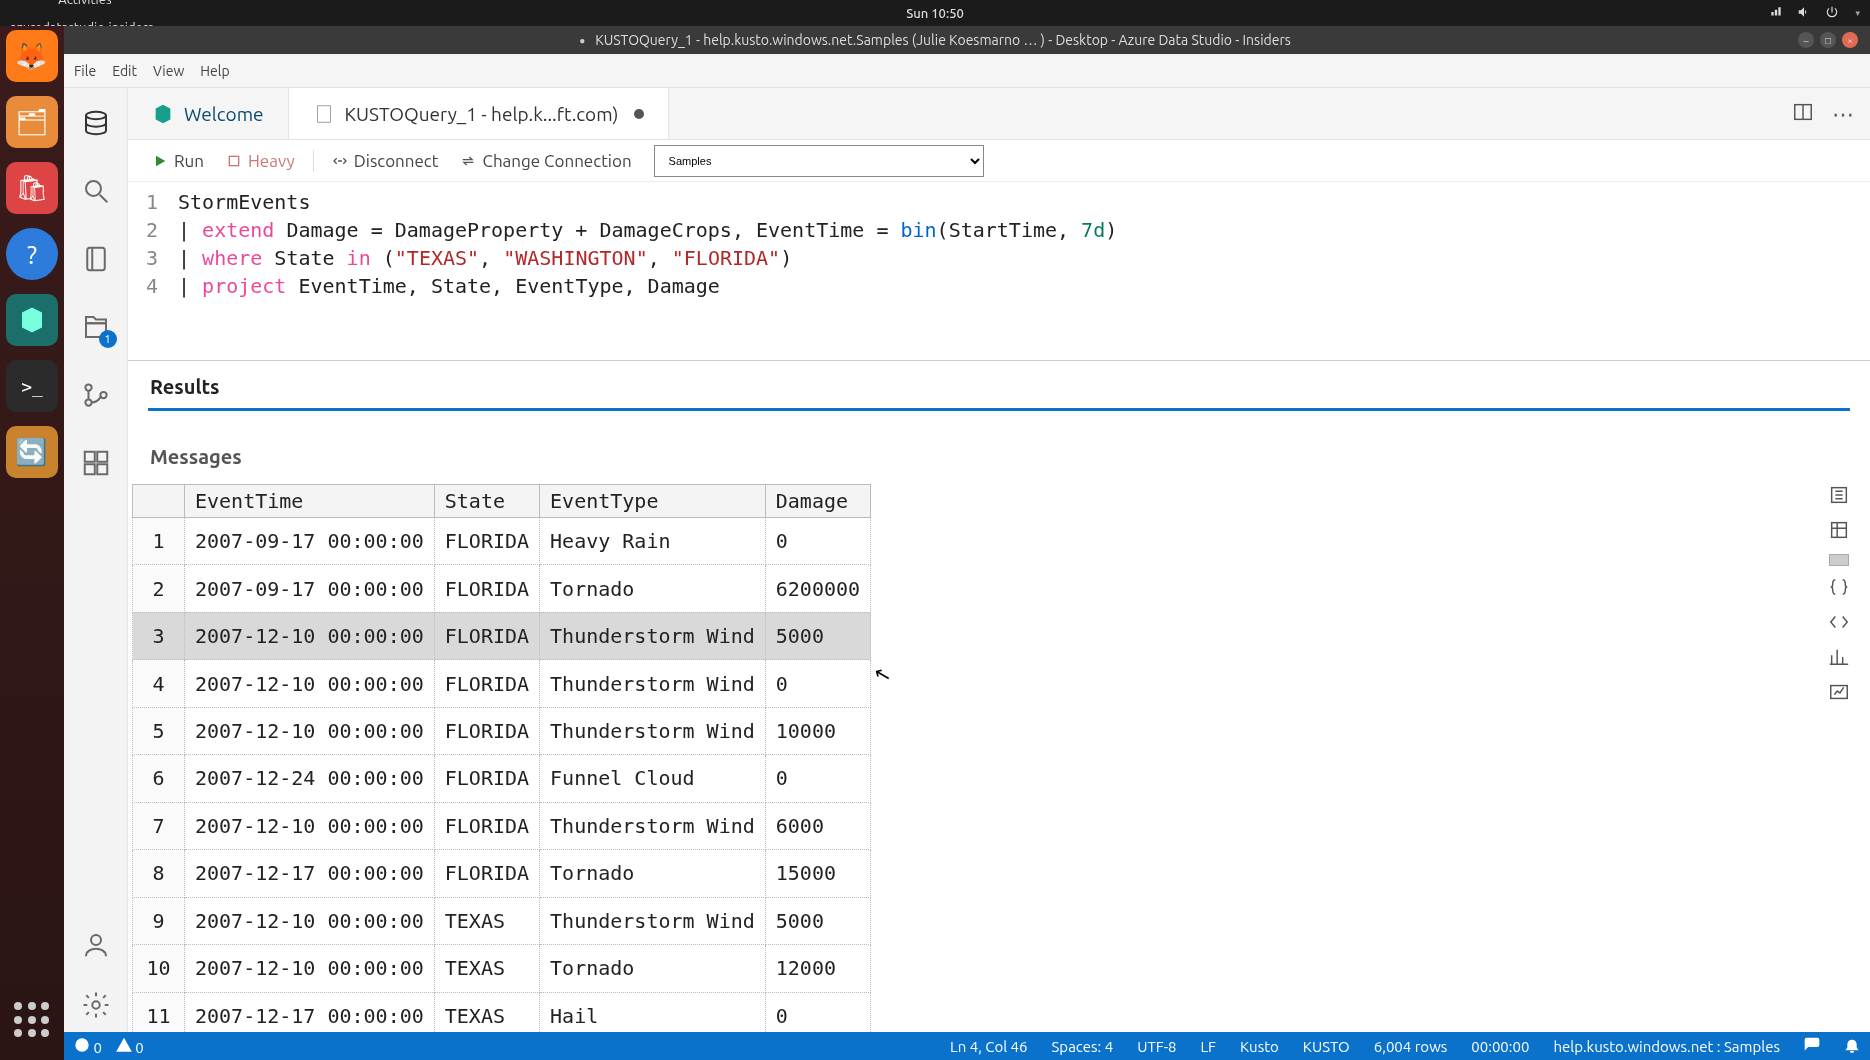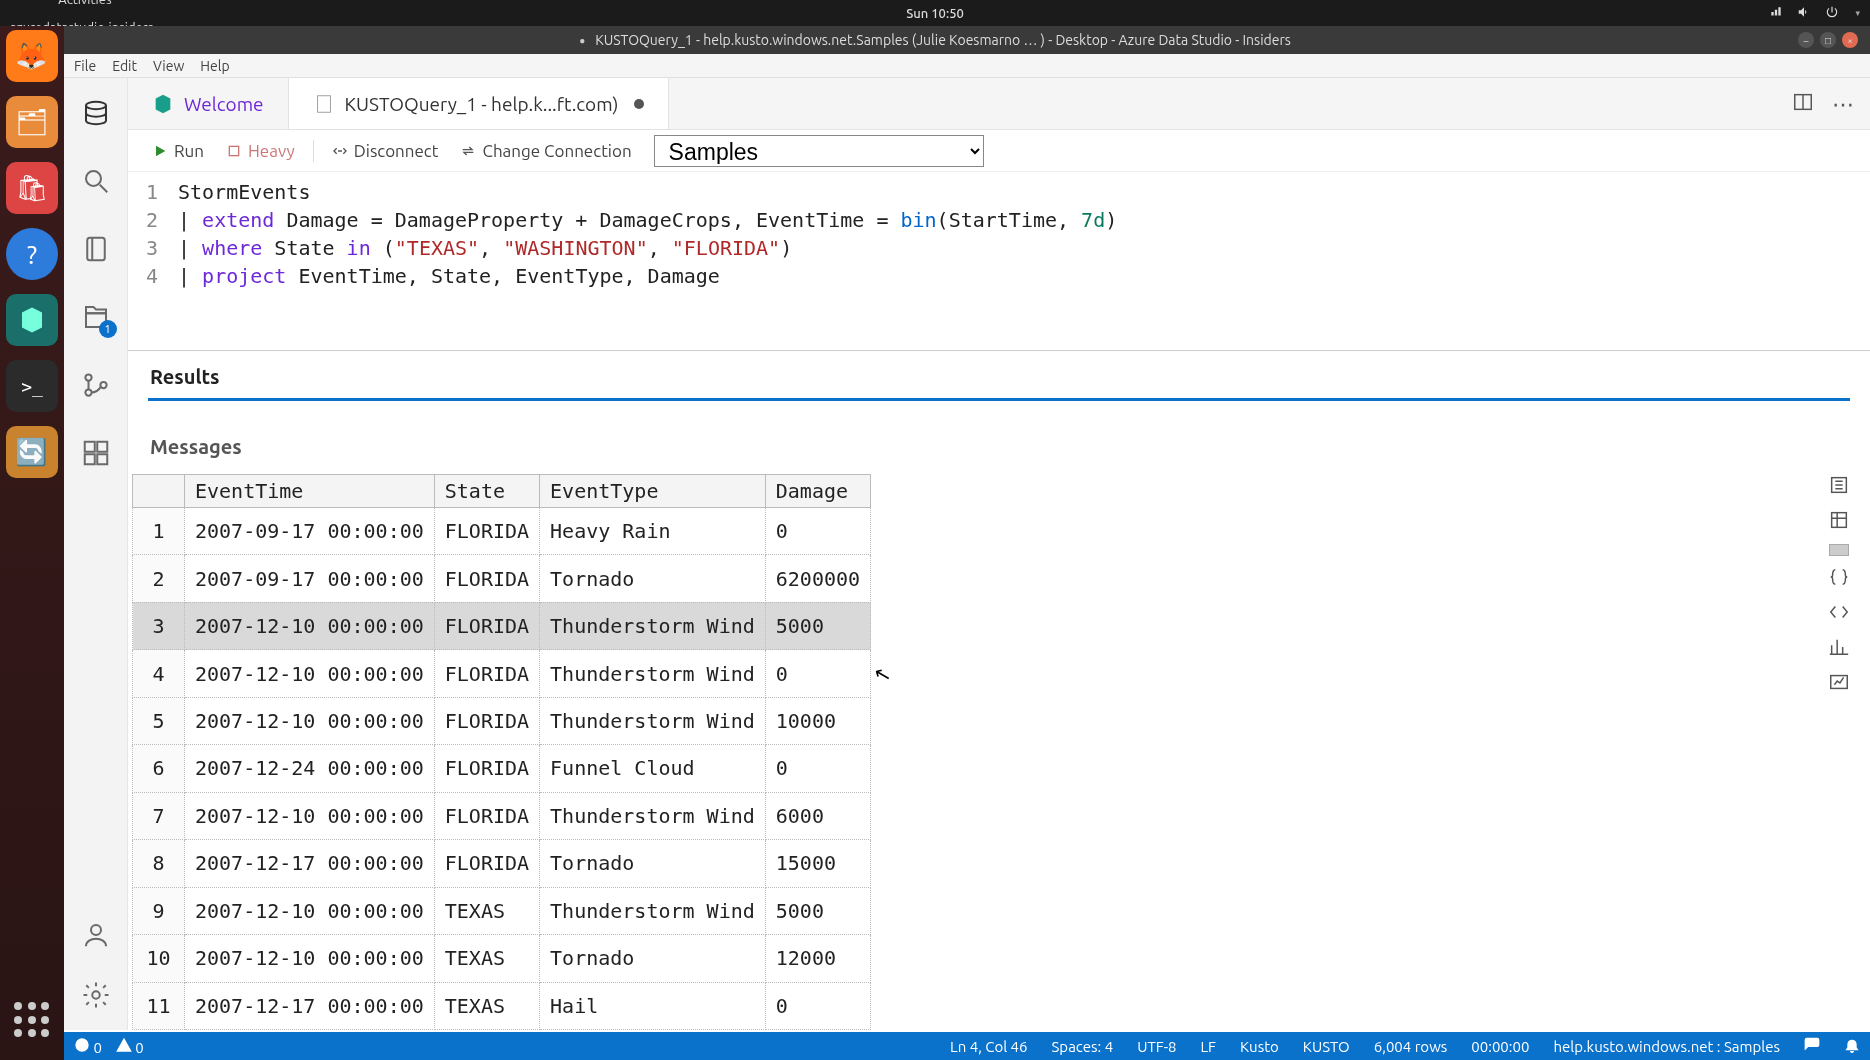--- a/index.html
+++ b/index.html
@@ -15,21 +15,21 @@
   
   
   .win-title { height: 28px; background: #3a3a3a; color: #ddd; display: flex; align-items: center; padding: 0 12px; font-size: 14px; position: relative; }
   .win-title .dot-dirty { color: #ccc; margin-right: 6px; font-size: 10px; }
   .win-title .title-text { position: absolute; left: 50%; transform: translateX(-50%); display:flex; align-items:center; gap:4px;}
   .win-title .win-ctrls { margin-left: auto; display: flex; gap: 6px; }
   .win-title .win-ctrls span { width: 16px; height: 16px; border-radius: 50%; display: inline-flex; align-items:center; justify-content:center; font-size:10px;}
   .win-title .min { background:#555; } .win-title .max { background:#555; } .win-title .close { background:#e06b52; }
   
   
-  .menu-bar { height: 24px; background: #f5f5f5; border-bottom: 1px solid #e0e0e0; display: flex; align-items: center; padding: 0 10px; gap: 16px; font-size: 14px; color: #444; margin-left:64px;}
+  .menu-bar { height: 34px; background: #f5f5f5; border-bottom: 1px solid #e0e0e0; display: flex; align-items: center; padding: 0 10px; gap: 16px; font-size: 14px; color: #444; margin-left:64px;}
   .menu-bar span { cursor: default; }
   
   
   .shell { display: flex; height: calc(1060px - 26px - 28px - 26px - 28px); }
   
   
   .dock { width: 64px; background: linear-gradient(180deg,#3b1b1b 0%, #2a1414 100%); display: flex; flex-direction: column; align-items: center; padding-top: 4px; gap: 14px; position:absolute; left:0; top:26px; bottom:0; z-index:10;}
   .dock .dock-item { width: 52px; height: 52px; border-radius: 10px; display:flex; align-items:center; justify-content:center; font-size:26px; background: rgba(255,255,255,0.08); }
   .dock .dock-item.firefox { background:#ff7a18; color:#fff; }
   .dock .dock-item.files { background:#e88b3a; color:#fff; }
@@ -46,43 +46,43 @@
   .activity-bar .ab-item { width: 34px; height: 34px; display:flex; align-items:center; justify-content:center; color:#6a6a6a; position: relative;}
   .activity-bar .ab-item svg { width: 30px; height: 30px; stroke:#6a6a6a; fill:none; stroke-width:1.6;}
   .activity-bar .ab-item.active svg { stroke:#333; }
   .activity-bar .badge { position:absolute; bottom:-4px; right:-4px; background:#0b72cc; color:#fff; font-size:11px; border-radius:50%; width:18px; height:18px; display:flex; align-items:center; justify-content:center;}
   .activity-bar .bottom { margin-top:auto; display:flex; flex-direction:column; gap:26px;}
   
   
   .editor-area { flex:1; display:flex; flex-direction:column; background:#fff; min-width:0; }
   
   .tabs { height: 52px; display:flex; align-items:stretch; border-bottom:1px solid #e3e3e3; background:#f5f5f5;}
-  .tab { display:flex; align-items:center; gap:10px; padding:0 24px; font-size:19px; color:#6d28d9; border-right:1px solid #e3e3e3; cursor:default;}
+  .tab { display:flex; align-items:center; gap:10px; padding:0 24px; font-size:19px; color:#0c4a6e; border-right:1px solid #e3e3e3; cursor:default;}
   .tab.active { background:#fff; color:#333;}
   .tab .tab-icon { width:22px; height:22px; display:inline-flex; align-items:center; justify-content:center;}
   .tab .tab-icon svg { width:22px; height:22px; }
   .tab.italic { font-style:italic; }
   .tab .dirty-dot { width:10px; height:10px; border-radius:50%; background:#555; margin-left:6px;}
   .tabs .tab-actions { margin-left:auto; display:flex; align-items:center; gap:18px; padding:0 16px; color:#555;}
   .tabs .tab-actions svg { width:22px; height:22px; stroke:#555; fill:none; stroke-width:1.6;}
   
   .query-toolbar { height:42px; display:flex; align-items:center; gap:6px; padding:0 16px; border-bottom:1px solid #eee; font-size:17px; color:#444;}
   .query-toolbar .tb-btn { display:flex; align-items:center; gap:6px; padding:4px 8px; border-radius:3px;}
   .query-toolbar .tb-btn svg { width:16px; height:16px;}
   .query-toolbar .run svg { fill:#2e8b2e;}
   .query-toolbar .cancel { color:#c77;}
   .query-toolbar .cancel svg { fill:none; stroke:#c77; stroke-width:2;}
   .query-toolbar .sep { width:1px; height:22px; background:#ddd; margin:0 4px;}
-  .query-toolbar select.db { margin-left:8px; height:32px; min-width:330px; font-size:23px; padding:2px 10px; border:1px solid #888; background:#fff;}
+  .query-toolbar select.db { margin-left:8px; height:32px; min-width:330px; font-size:11px; padding:2px 10px; border:1px solid #888; background:#fff;}
   
   .code-editor { font-family:"DejaVu Sans Mono","Consolas",monospace; font-size:20px; line-height:28px; padding:6px 0 60px 0; color:#222; background:#fff; position:relative; flex-shrink:0;}
   .code-line { display:flex;}
   .code-line .ln { width:50px; text-align:right; padding-right:20px; color:#888;}
   .code-line .code {}
-  .kw { color:#6d28d9; } .fn { color:#0066cc; } .str { color:#b02828; } .num { color:#0a7a5e; } .id { color:#222;}
+  .kw { color:#ec4899; } .fn { color:#0066cc; } .str { color:#b02828; } .num { color:#0a7a5e; } .id { color:#222;}
   
   .results-pane { flex:1; display:flex; flex-direction:column; border-top:1px solid #ccc; min-height:0;}
   .results-tabs { display:flex; gap:28px; padding:8px 20px 0 20px; font-size:20px;flex-direction:column;}
   .results-tabs .rtab { padding:6px 2px 10px 2px; color:#555; font-weight:600;}
   .results-tabs .rtab.active { color:#222; border-bottom:3px solid #0b72cc; font-weight:700;}
   
   .grid-wrap { flex:1; overflow:hidden; position:relative; display:flex;}
   .grid { border-collapse:collapse; font-family:"DejaVu Sans Mono",monospace; font-size:20px; color:#222; margin-left:4px; margin-top:6px;}
   .grid th, .grid td { border:1px dotted #bbb; padding:4px 10px; text-align:left; white-space:nowrap;}
   .grid th { background:#f4f4f4; font-weight:400; border:1px solid #bbb;}

